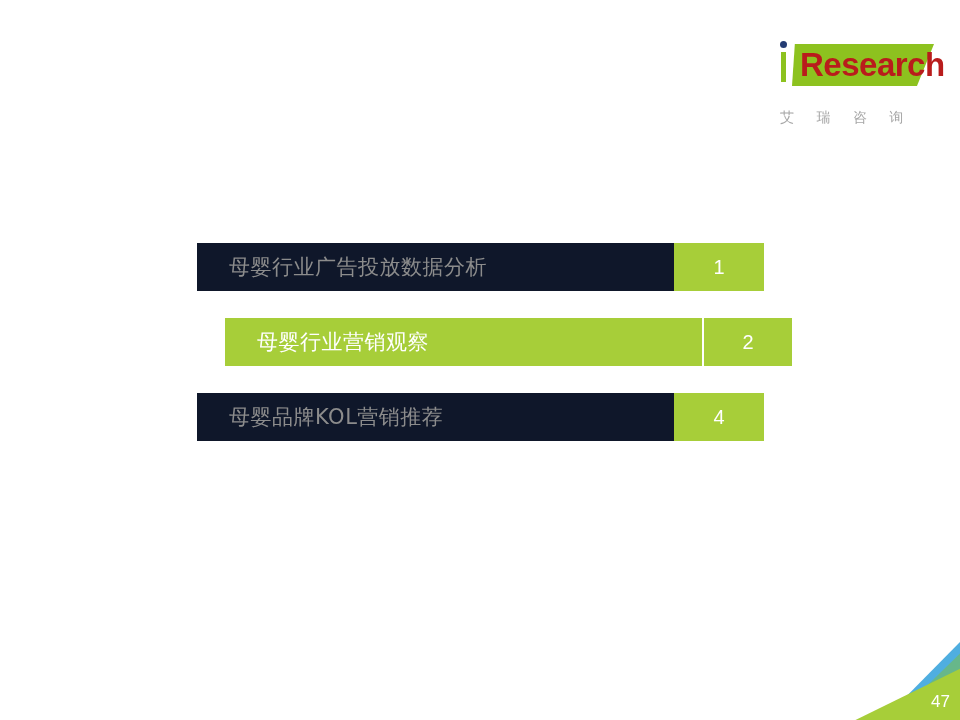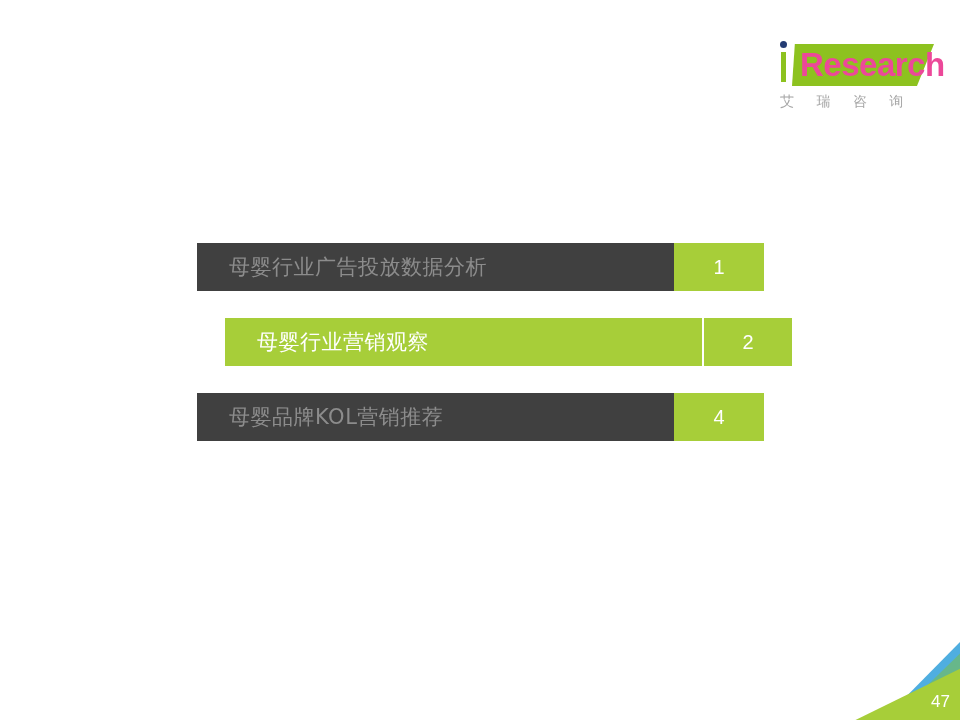--- a/index.html
+++ b/index.html
@@ -55,28 +55,28 @@
     height: 30px;
     background: #8DC21F;
   }
   .logo-word {
     position: absolute;
     left: 30px;
     top: 7px;
     width: 135px;
     height: 40px;
     line-height: 40px;
-    color: #ec4899;
+    color: #b91c1c;
     font-size: 33px;
     font-weight: bold;
     letter-spacing: -0.5px;
     font-family: "Liberation Sans", sans-serif;
   }
   #logo-sub {
-    margin-top: 3px;
+    margin-top: 19px;
     padding-left: 10px;
     color: #A6A6A6;
     font-size: 14px;
     letter-spacing: 9px;
     font-family: "DejaVu Sans", "Liberation Sans", sans-serif;
     white-space: nowrap;
   }
 
   
   #agenda {
@@ -90,21 +90,21 @@
     height: 48px;
     margin-bottom: 27px;
     display: flex;
     align-items: stretch;
   }
   .agenda-row:last-child { margin-bottom: 0; }
 
   .row-label {
     flex: 0 0 477px;
     width: 477px;
-    background: #404040;
+    background: #0f172a;
     display: flex;
     align-items: center;
     padding-left: 32px;
     box-sizing: border-box;
     color: #8C8C8C;
     font-size: 21px;
     font-family: "DejaVu Sans", "Liberation Sans", sans-serif;
     letter-spacing: 0.5px;
     white-space: nowrap;
   }

